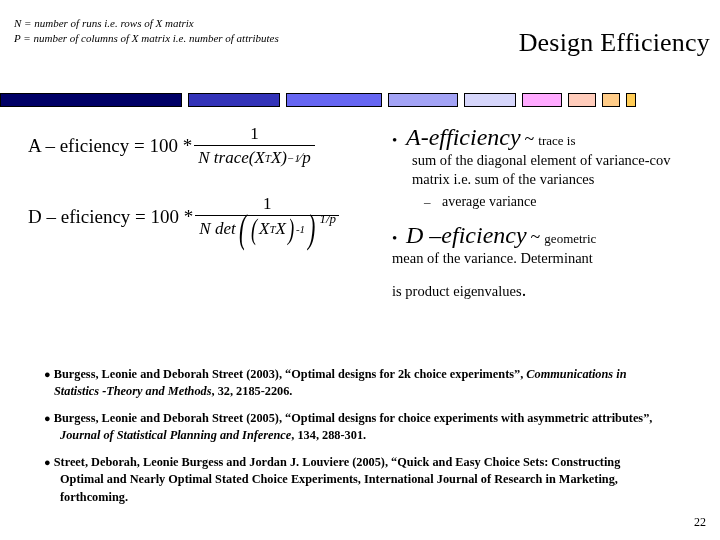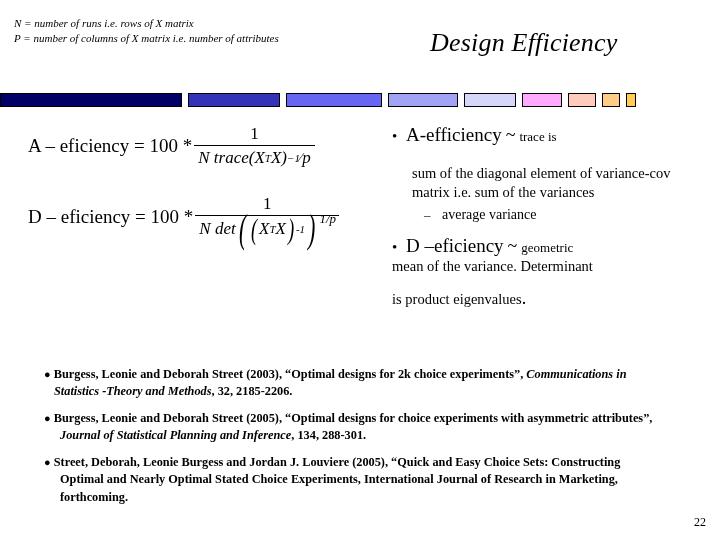--- a/index.html
+++ b/index.html
@@ -30,25 +30,24 @@
     white-space: nowrap;
     font-style: italic;
   }
 
   
   #slide-title {
     position: absolute;
     left: 430px;
     top: 28px;
     width: 280px;
-    text-align: left;
+    text-align: right;
     font-size: 26px;
     letter-spacing: 0.2px;
     white-space: nowrap;
-    font-style: italic;
   }
 
   
   #color-bar {
     position: absolute;
     left: 0px;
     top: 93px;
     width: 720px;
     height: 14px;
   }
@@ -143,35 +142,36 @@
     display: flex;
     align-items: baseline;
   }
   .bullet-dot {
     width: 14px;
     font-size: 15px;
     line-height: 1;
     flex: 0 0 14px;
   }
   .bullet-big {
-    font-size: 19px;
+    font-size: 24px;
     white-space: nowrap;
+    font-style: italic;
   }
   .bullet-tilde {
     font-size: 18px;
     padding: 0 4px;
   }
   .bullet-small {
     font-size: 13px;
   }
   .wrap-text {
     font-size: 14.5px;
     line-height: 1.33;
     margin-left: 20px;
-    margin-top: 18px;
+    margin-top: 0;
   }
   .sub-row {
     display: flex;
     align-items: baseline;
     margin-left: 32px;
     margin-top: 4px;
   }
   .dash {
     width: 18px;
     font-size: 13px;

